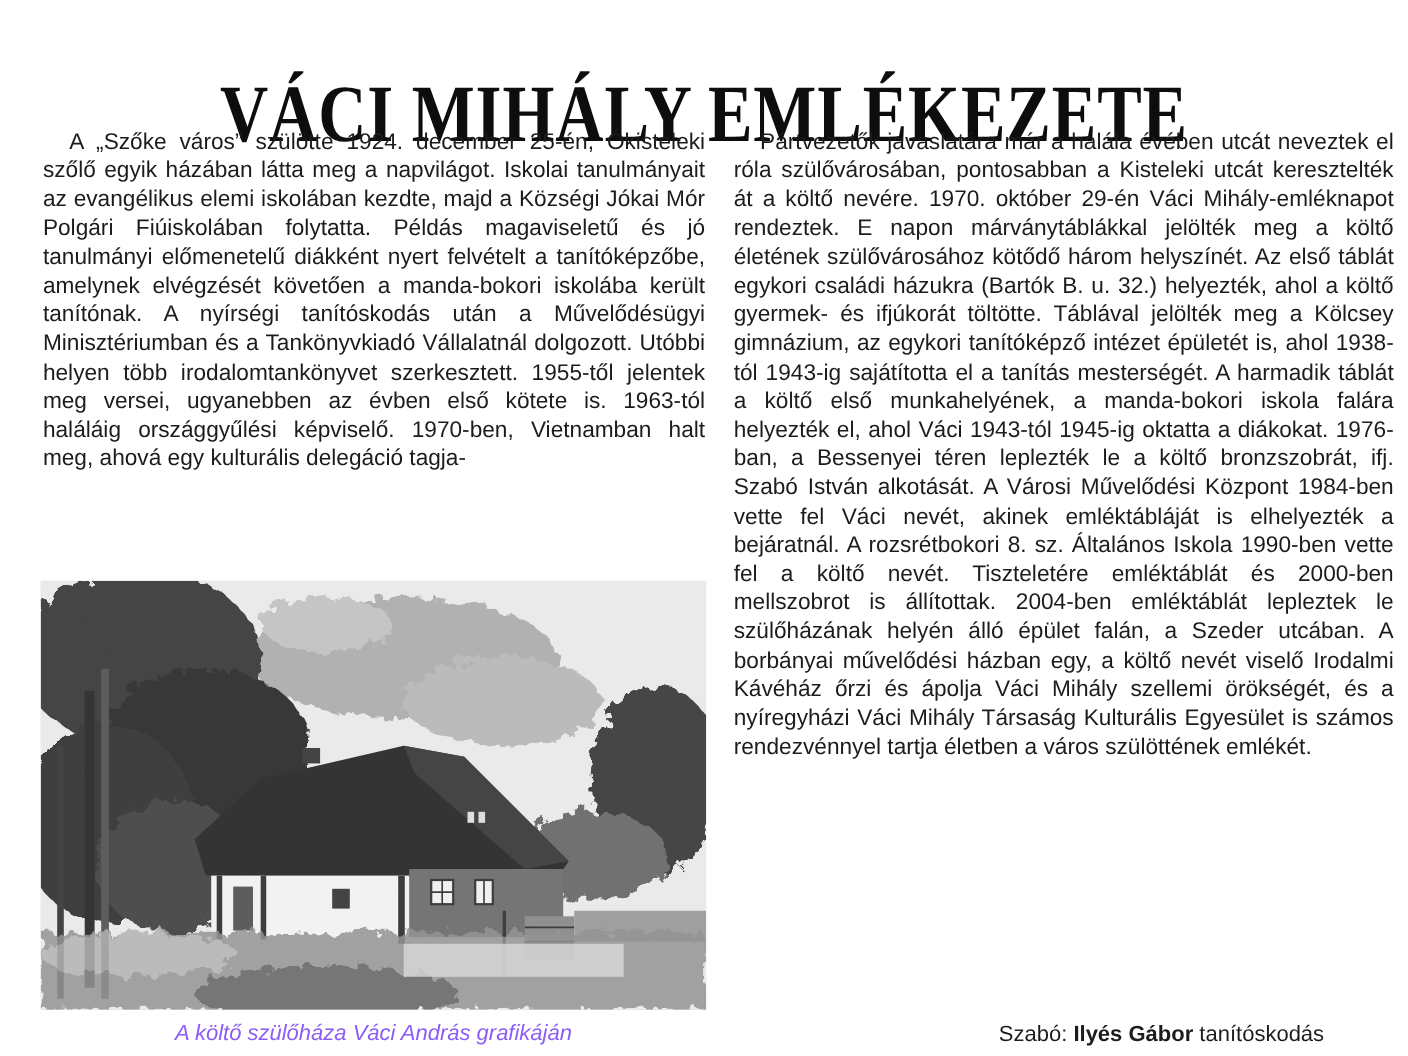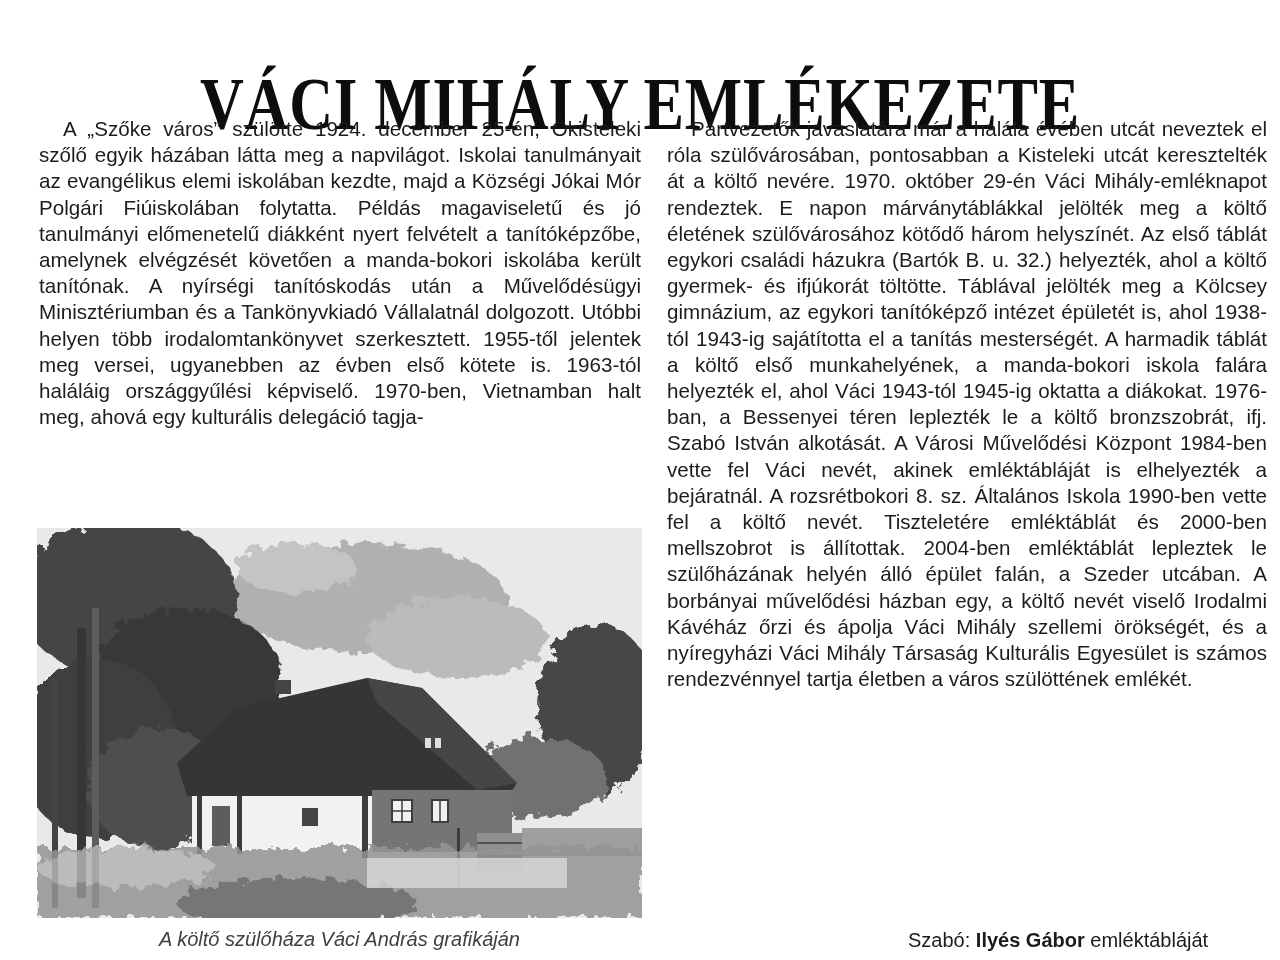--- a/index.html
+++ b/index.html
@@ -69,21 +69,21 @@
     }
     .caption {
       position: absolute;
       left: 37px;
       top: 926px;
       width: 605px;
       text-align: center;
       font-style: italic;
       font-size: 20px;
       line-height: 26px;
-      color: #404040;
+      color: #8b5cf6;
     }
     .byline {
       position: absolute;
       left: 908px;
       top: 927px;
       font-size: 20px;
       line-height: 26px;
       color: #1c1c1c;
       white-space: nowrap;
     }
@@ -187,14 +187,14 @@
 
     <rect x="0" y="0" width="605" height="390" fill="#ffffff" opacity="0.05" filter="url(#grain)"></rect>
   </svg>
 </div>
 
 <div class="caption">A költő szülőháza Váci András grafikáján</div>
 
 <div class="byline">
   <span>Szabó:</span>
   <span class="author">Ilyés Gábor</span>
-  <span>emléktábláját</span>
+  <span>tanítóskodás</span>
 </div>
 
 </body></html>

